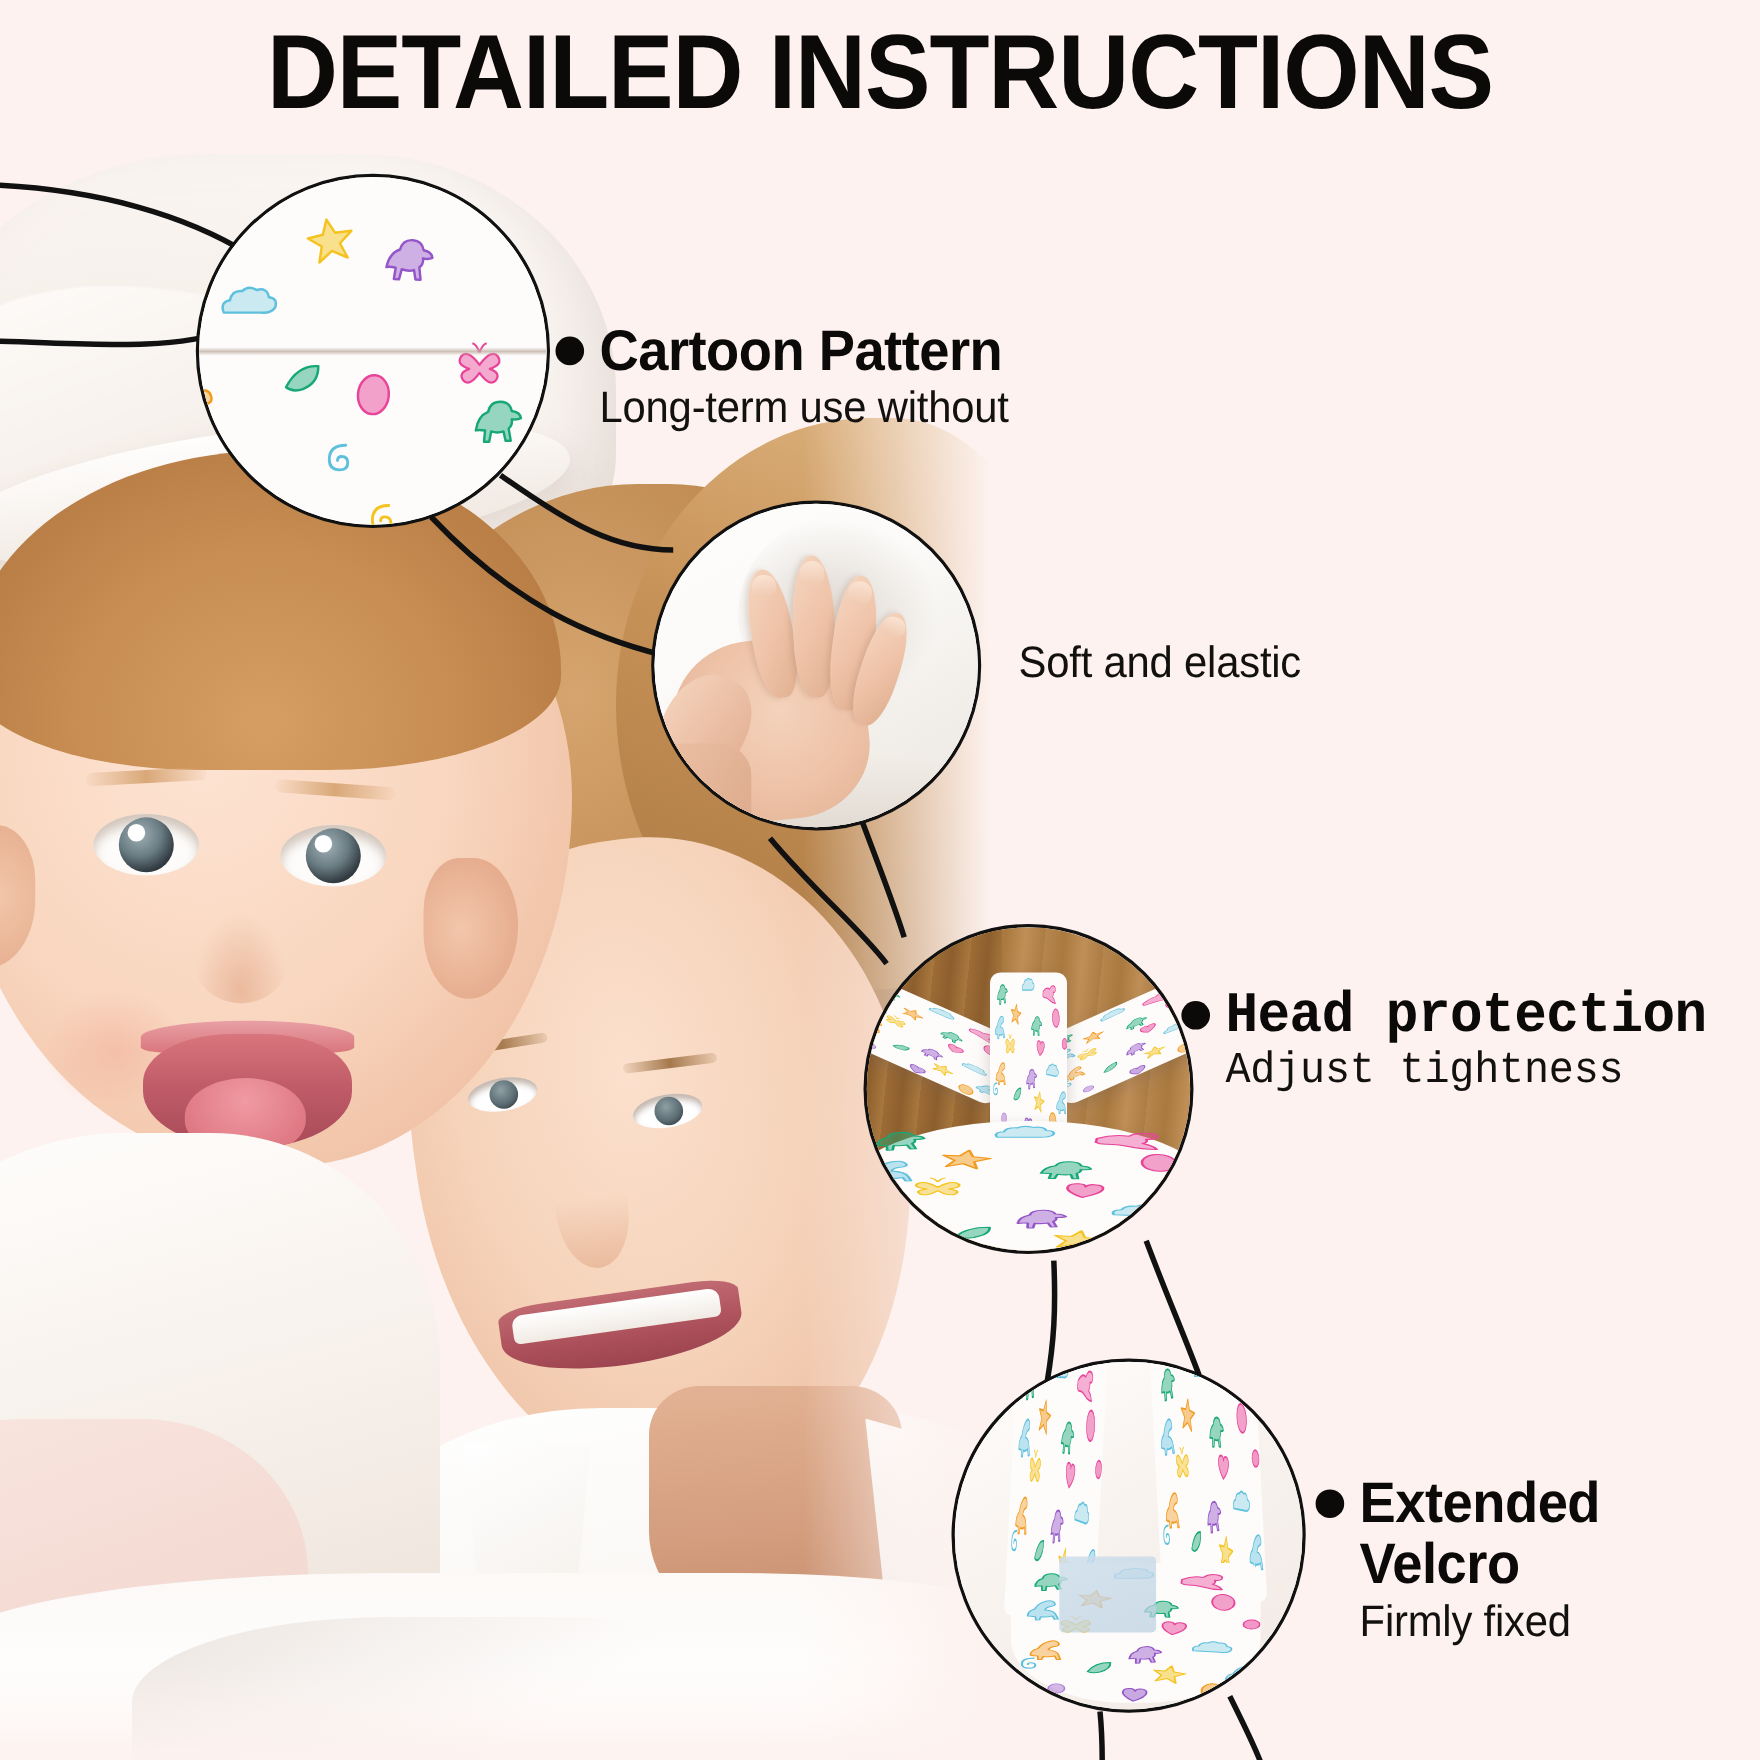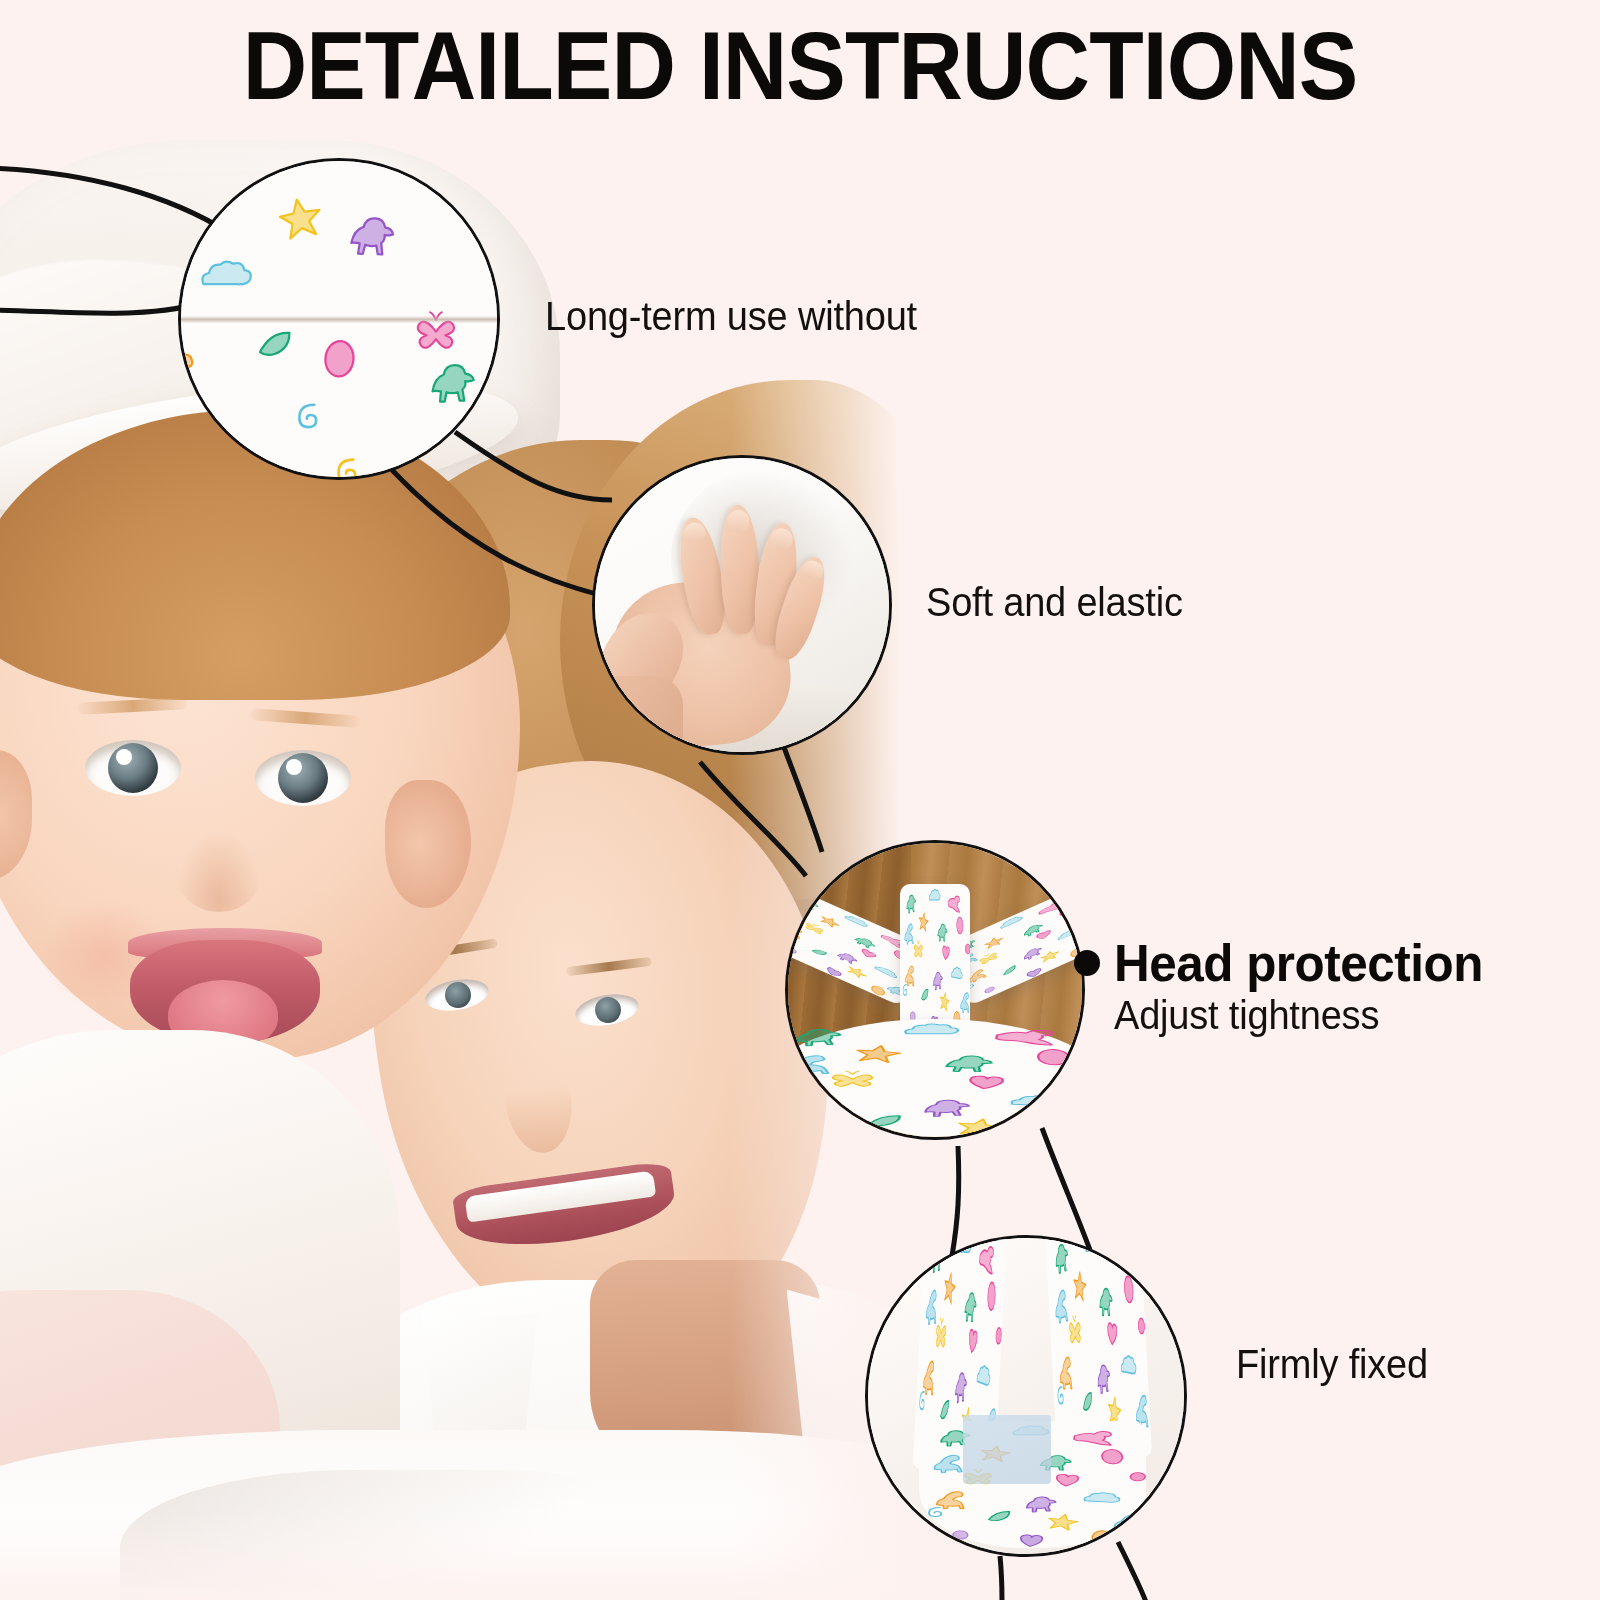--- a/index.html
+++ b/index.html
@@ -391,21 +391,21 @@
   .fsub {
     font-size:40px; color:#121110; line-height:1.12;
     letter-spacing:-0.2px;
     transform:scaleX(0.95); transform-origin:left center;
     margin-top:2px;
   }
   #f1 { left:505px; top:292px; }
   #f1 .fsub { margin-left:40px; }
   #f2 { left:886px; top:578px; }
   #f2 .fsub { margin-left:40px; }
-  #f3 { left:1074px; top:936px; }
+  #f3 { left:1074px; top:896px;font-family:Liberation Mono, monospace; }
   #f3 .fsub { margin-left:40px; }
   #f4 { left:1196px; top:1340px; }
   #f4 .fsub { margin-left:40px; }
 </style>
 </head>
 <body>
 
 <div id="title">DETAILED INSTRUCTIONS</div>
 
 <div id="photo">
@@ -1038,30 +1038,39 @@
           </g>
           <g transform="translate(92,40) rotate(0) scale(0.29761904761904756,0.29761904761904756)">
             <circle cx="14" cy="14" r="11" fill="#e8459a" fill-opacity=".55" stroke="#e8459a" stroke-width="2.2"></circle>
           </g>
         </svg></div>
     <div class="velcroPatch" style="left:30%;top:56%;width:28%;height:22%;"></div>
   </div>
 </div>
 
 <div class="feature" id="f1">
+  <div class="fheadRow">
+    <div class="bullet"></div>
+    <div class="ftitle">Cartoon Pattern</div>
+  </div>
   <div class="fsub">Long-term use without</div>
 </div>
 
 <div class="feature" id="f2">
   <div class="fsub">Soft and elastic</div>
 </div>
 
 <div class="feature" id="f3">
   <div class="fheadRow">
     <div class="bullet"></div>
     <div class="ftitle">Head protection</div>
   </div>
   <div class="fsub">Adjust tightness</div>
 </div>
 
 <div class="feature" id="f4">
+  <div class="fheadRow">
+    <div class="bullet"></div>
+    <div class="ftitle">Extended
+Velcro</div>
+  </div>
   <div class="fsub">Firmly fixed</div>
 </div>
 
 </body></html>

